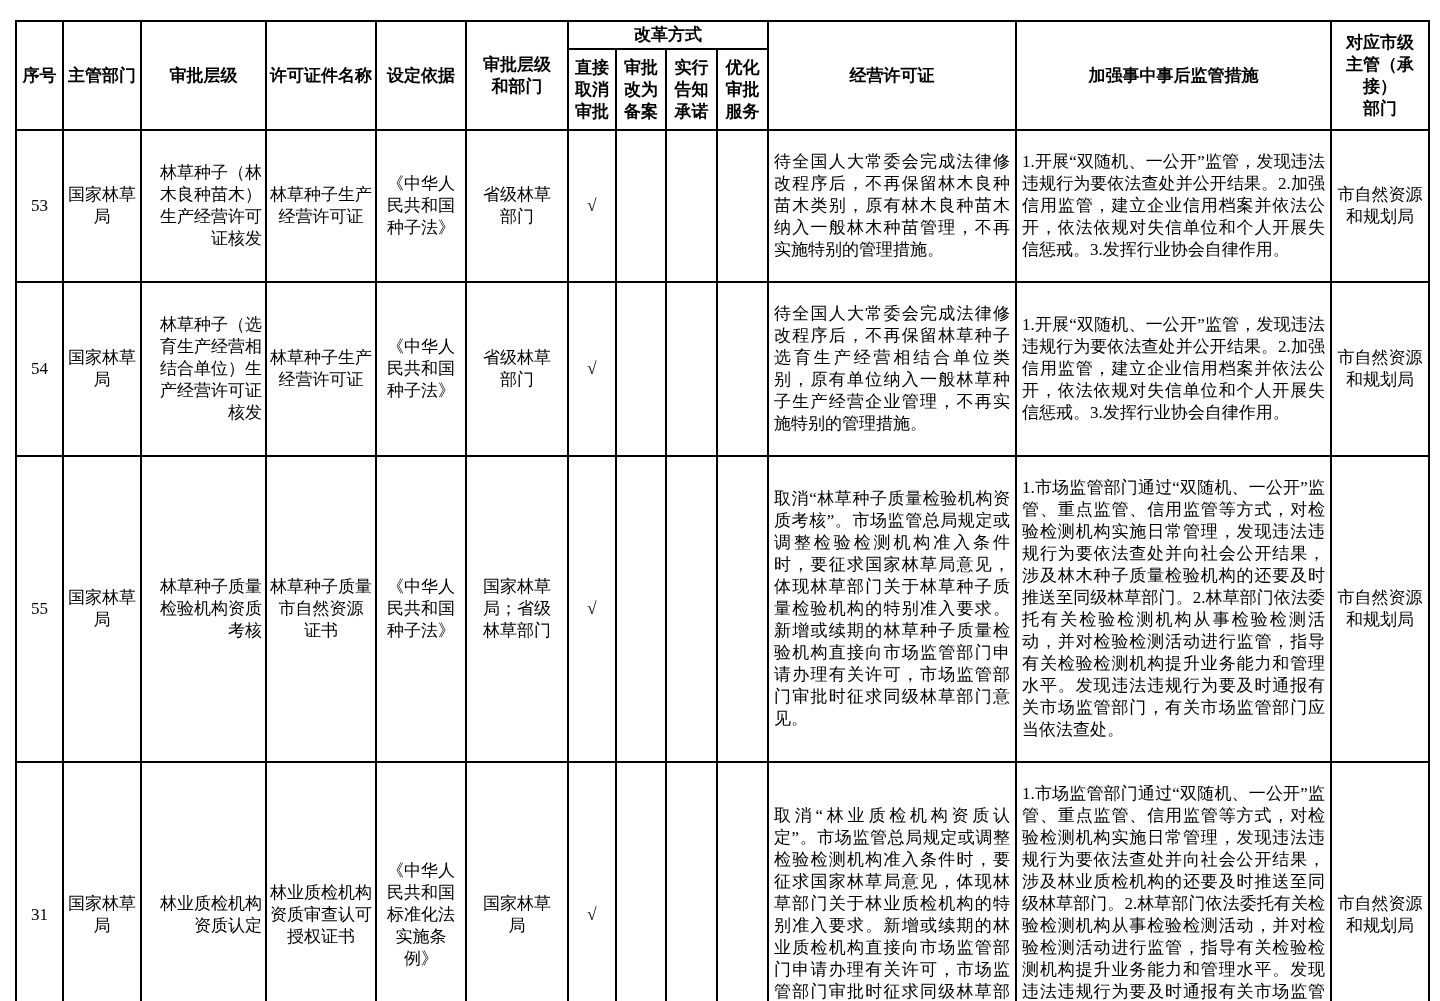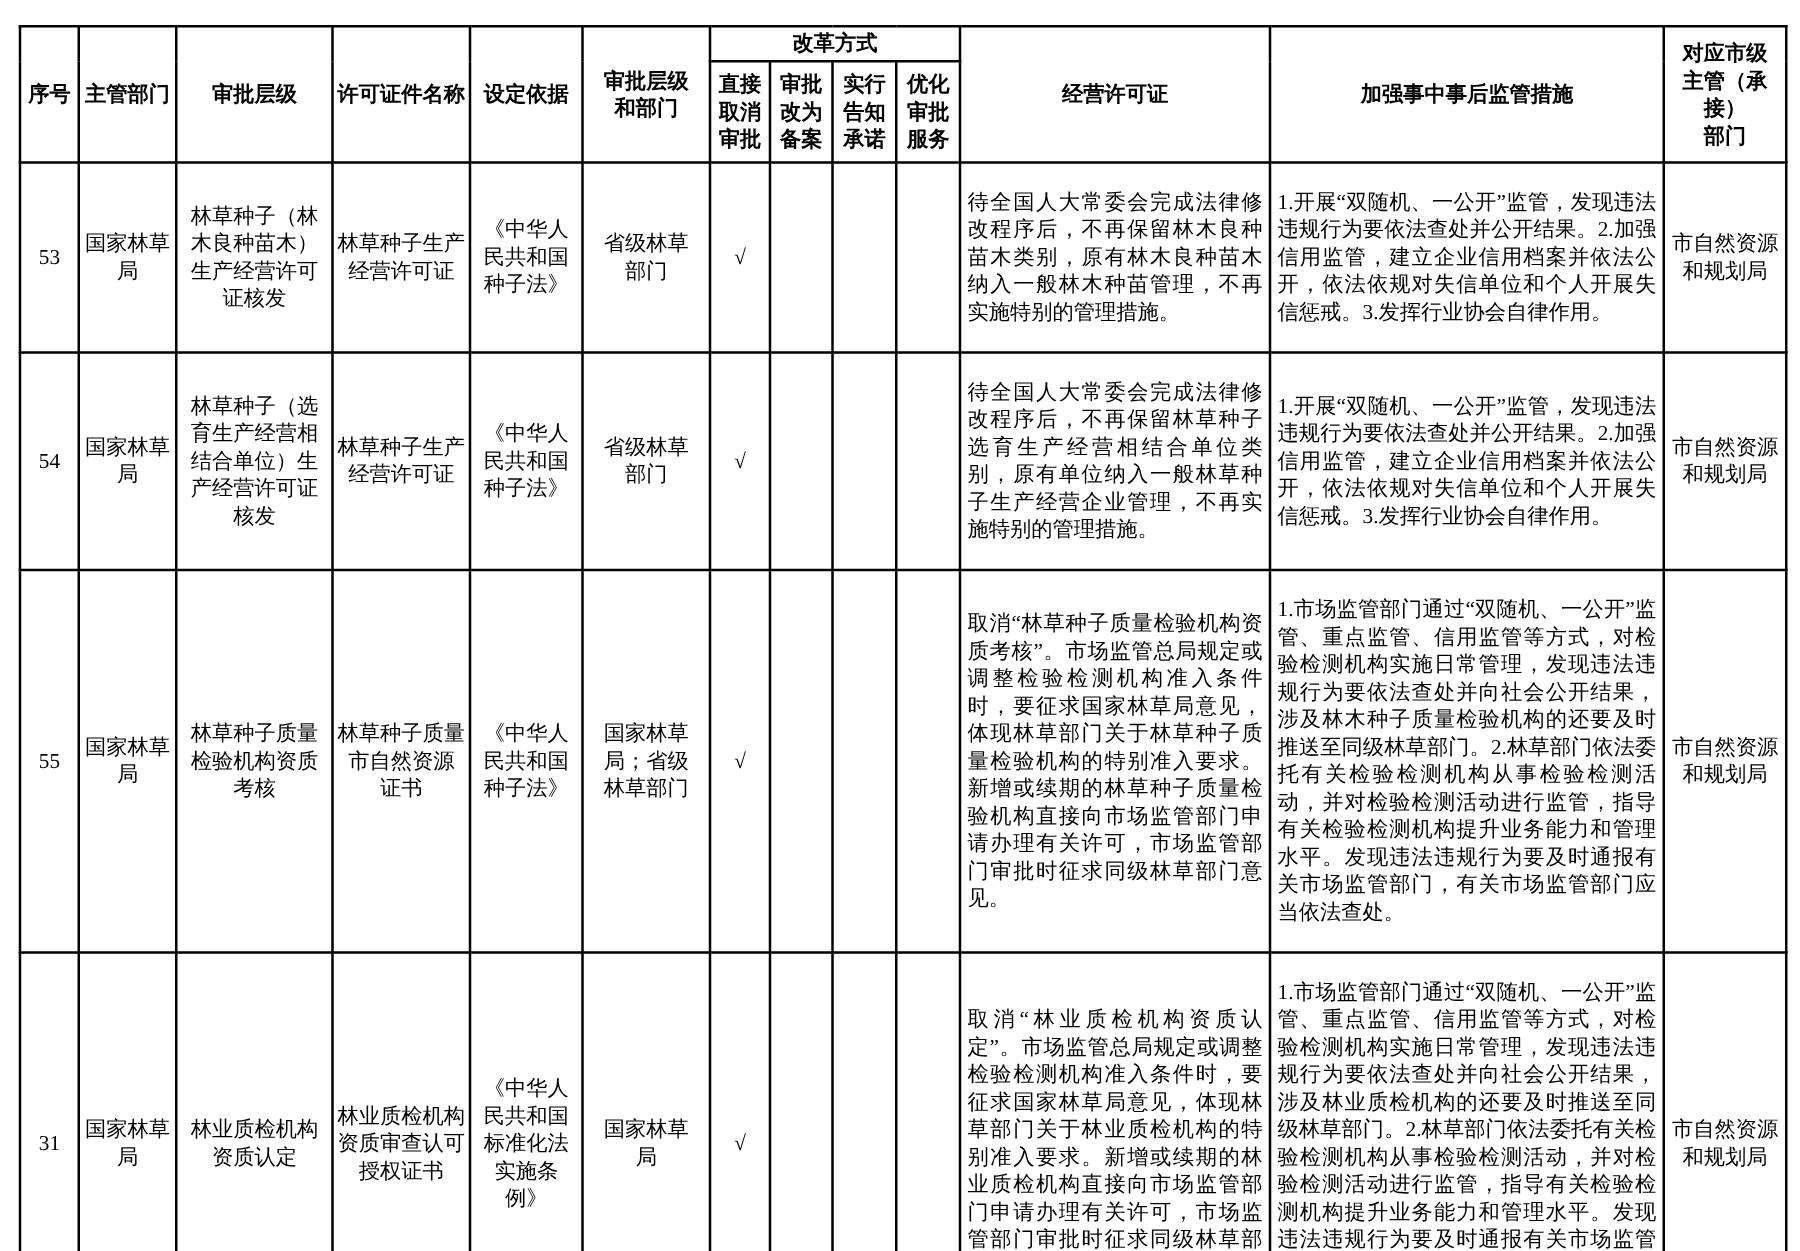--- a/index.html
+++ b/index.html
@@ -13,21 +13,21 @@
   td,th{
     border:2px solid #000;
     font-size:17px;line-height:22px;
     vertical-align:middle;
     padding:2px 4px;
     overflow:hidden;
     word-break:break-all;
   }
   th{font-weight:bold;text-align:center;padding:2px;white-space:pre-line;}
   td.c{text-align:center;white-space:pre-line;padding:2px 3px;}
-  td.item{text-align:center;padding:2px 3px;}
+  td.item{text-align:right;padding:2px 3px;}
   td.para{text-align:justify;text-justify:inter-character;padding:20px 5px;}
   tr.hr1{height:26px;}
   tr.hr2{height:81px;}
   tr.r53{height:138px;}
   tr.r54{height:143px;}
   tr.r55{height:292px;}
   tr.r56{height:286px;}
 </style>
 </head>
 <body>

